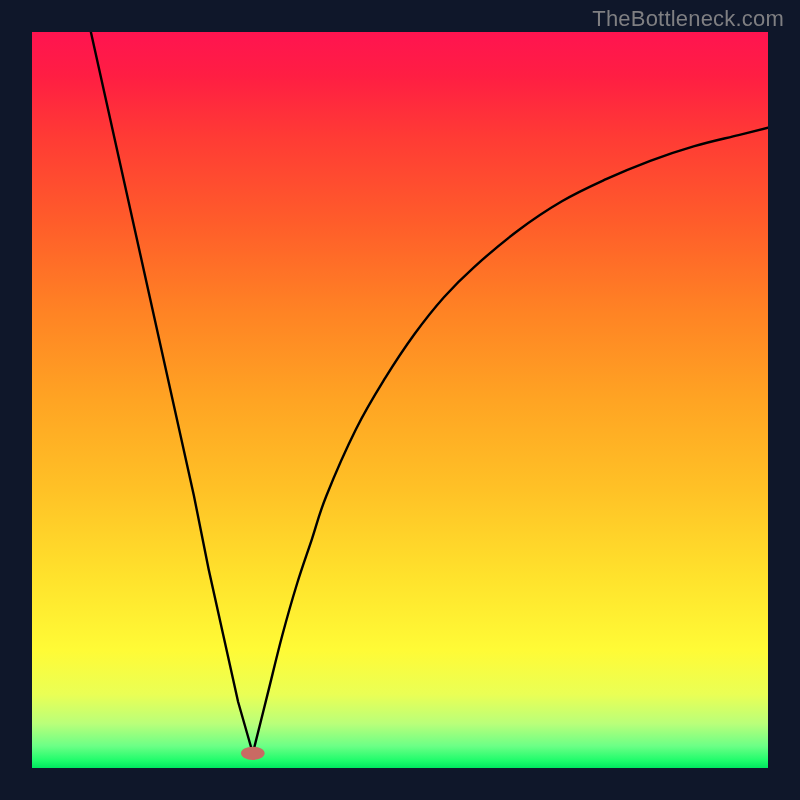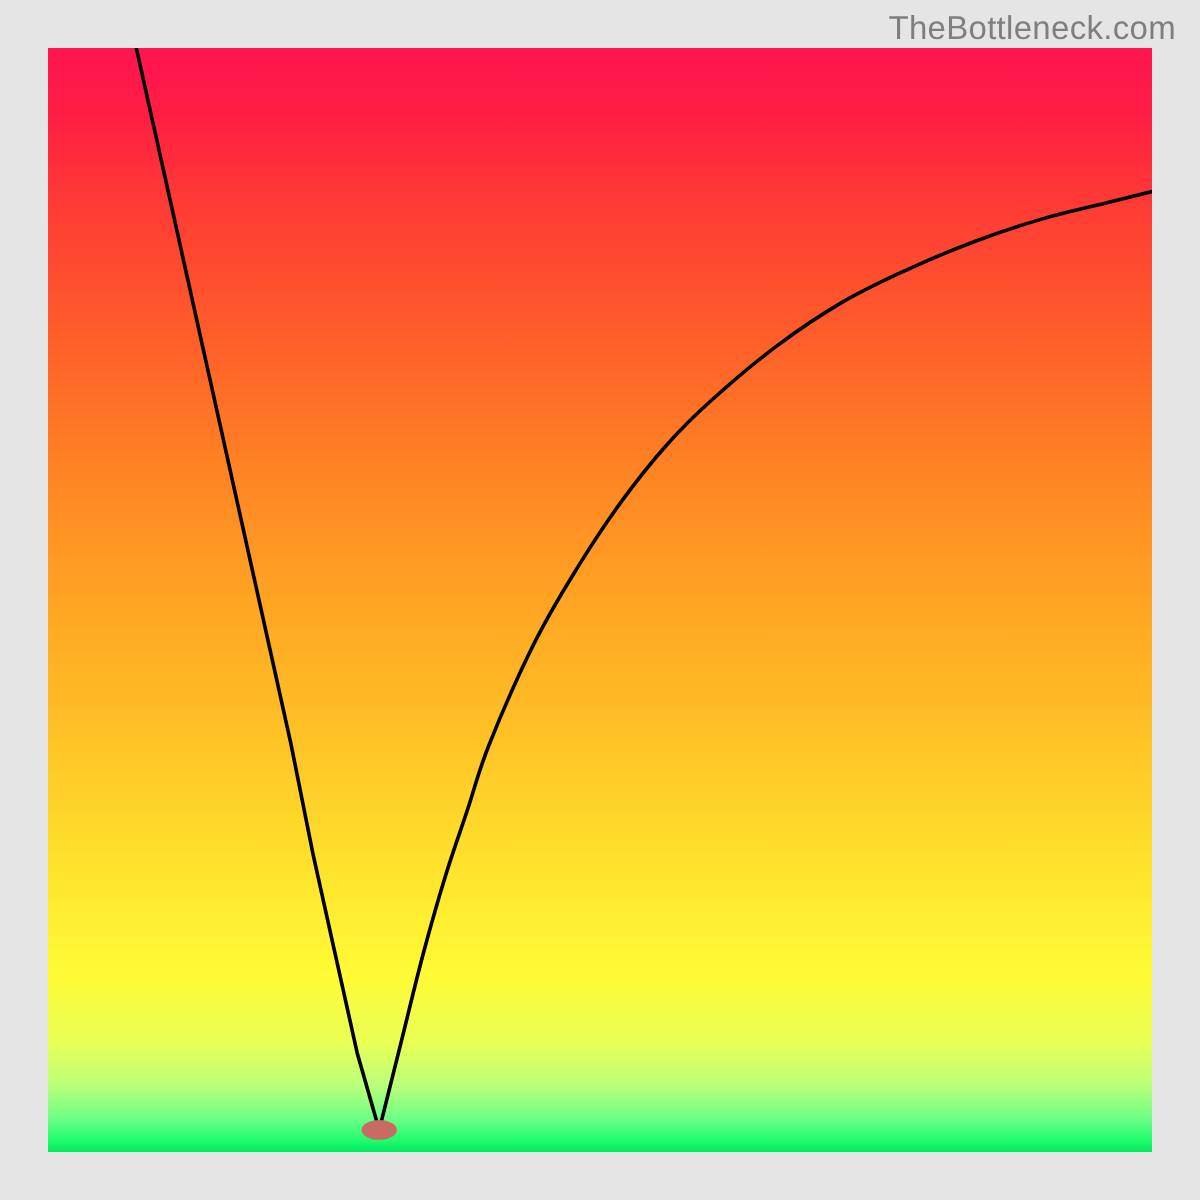--- a/index.html
+++ b/index.html
@@ -10,21 +10,21 @@
     background: #000;
     overflow: hidden;
     font-family: Arial, Helvetica, sans-serif;
   }
   .frame {
     position: absolute;
     top: 0;
     left: 0;
     width: 800px;
     height: 800px;
-    background: #e5e5e5;
+    background: #0f172a;
   }
   .plot-area {
     position: absolute;
     
     left: 32px;
     top: 32px;
     width: 736px;
     height: 736px;
     background: linear-gradient(
       to bottom,

